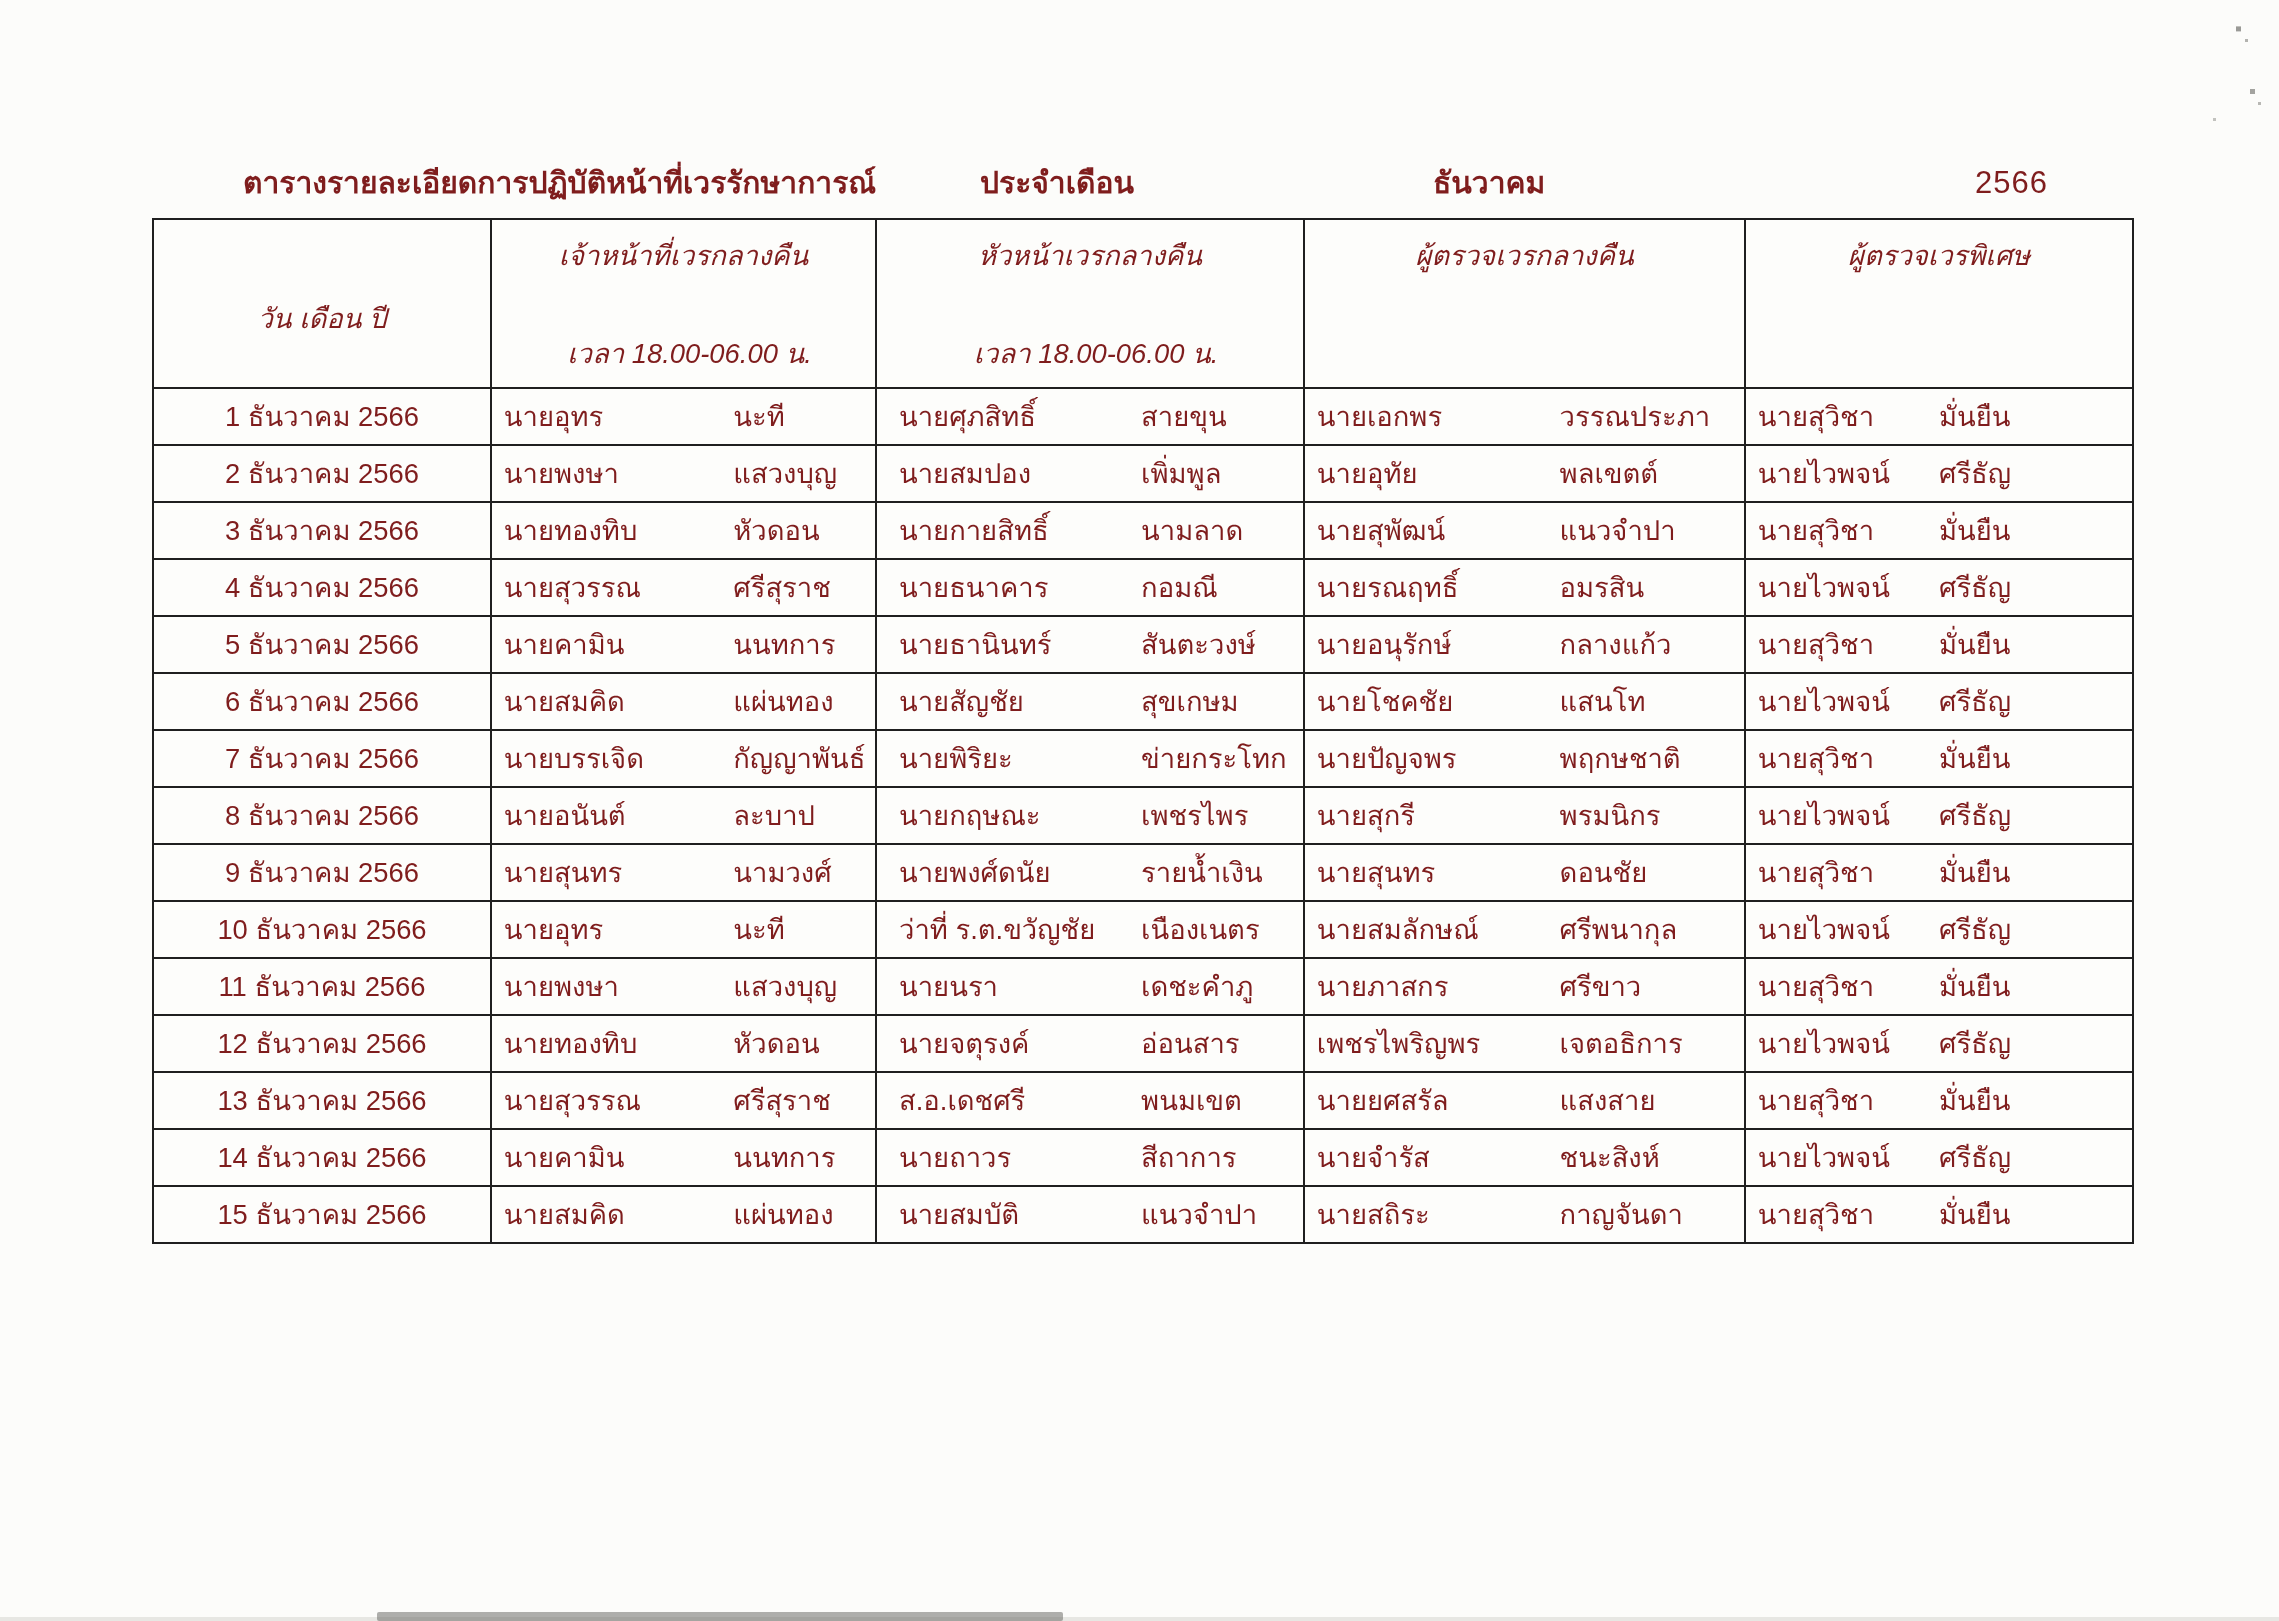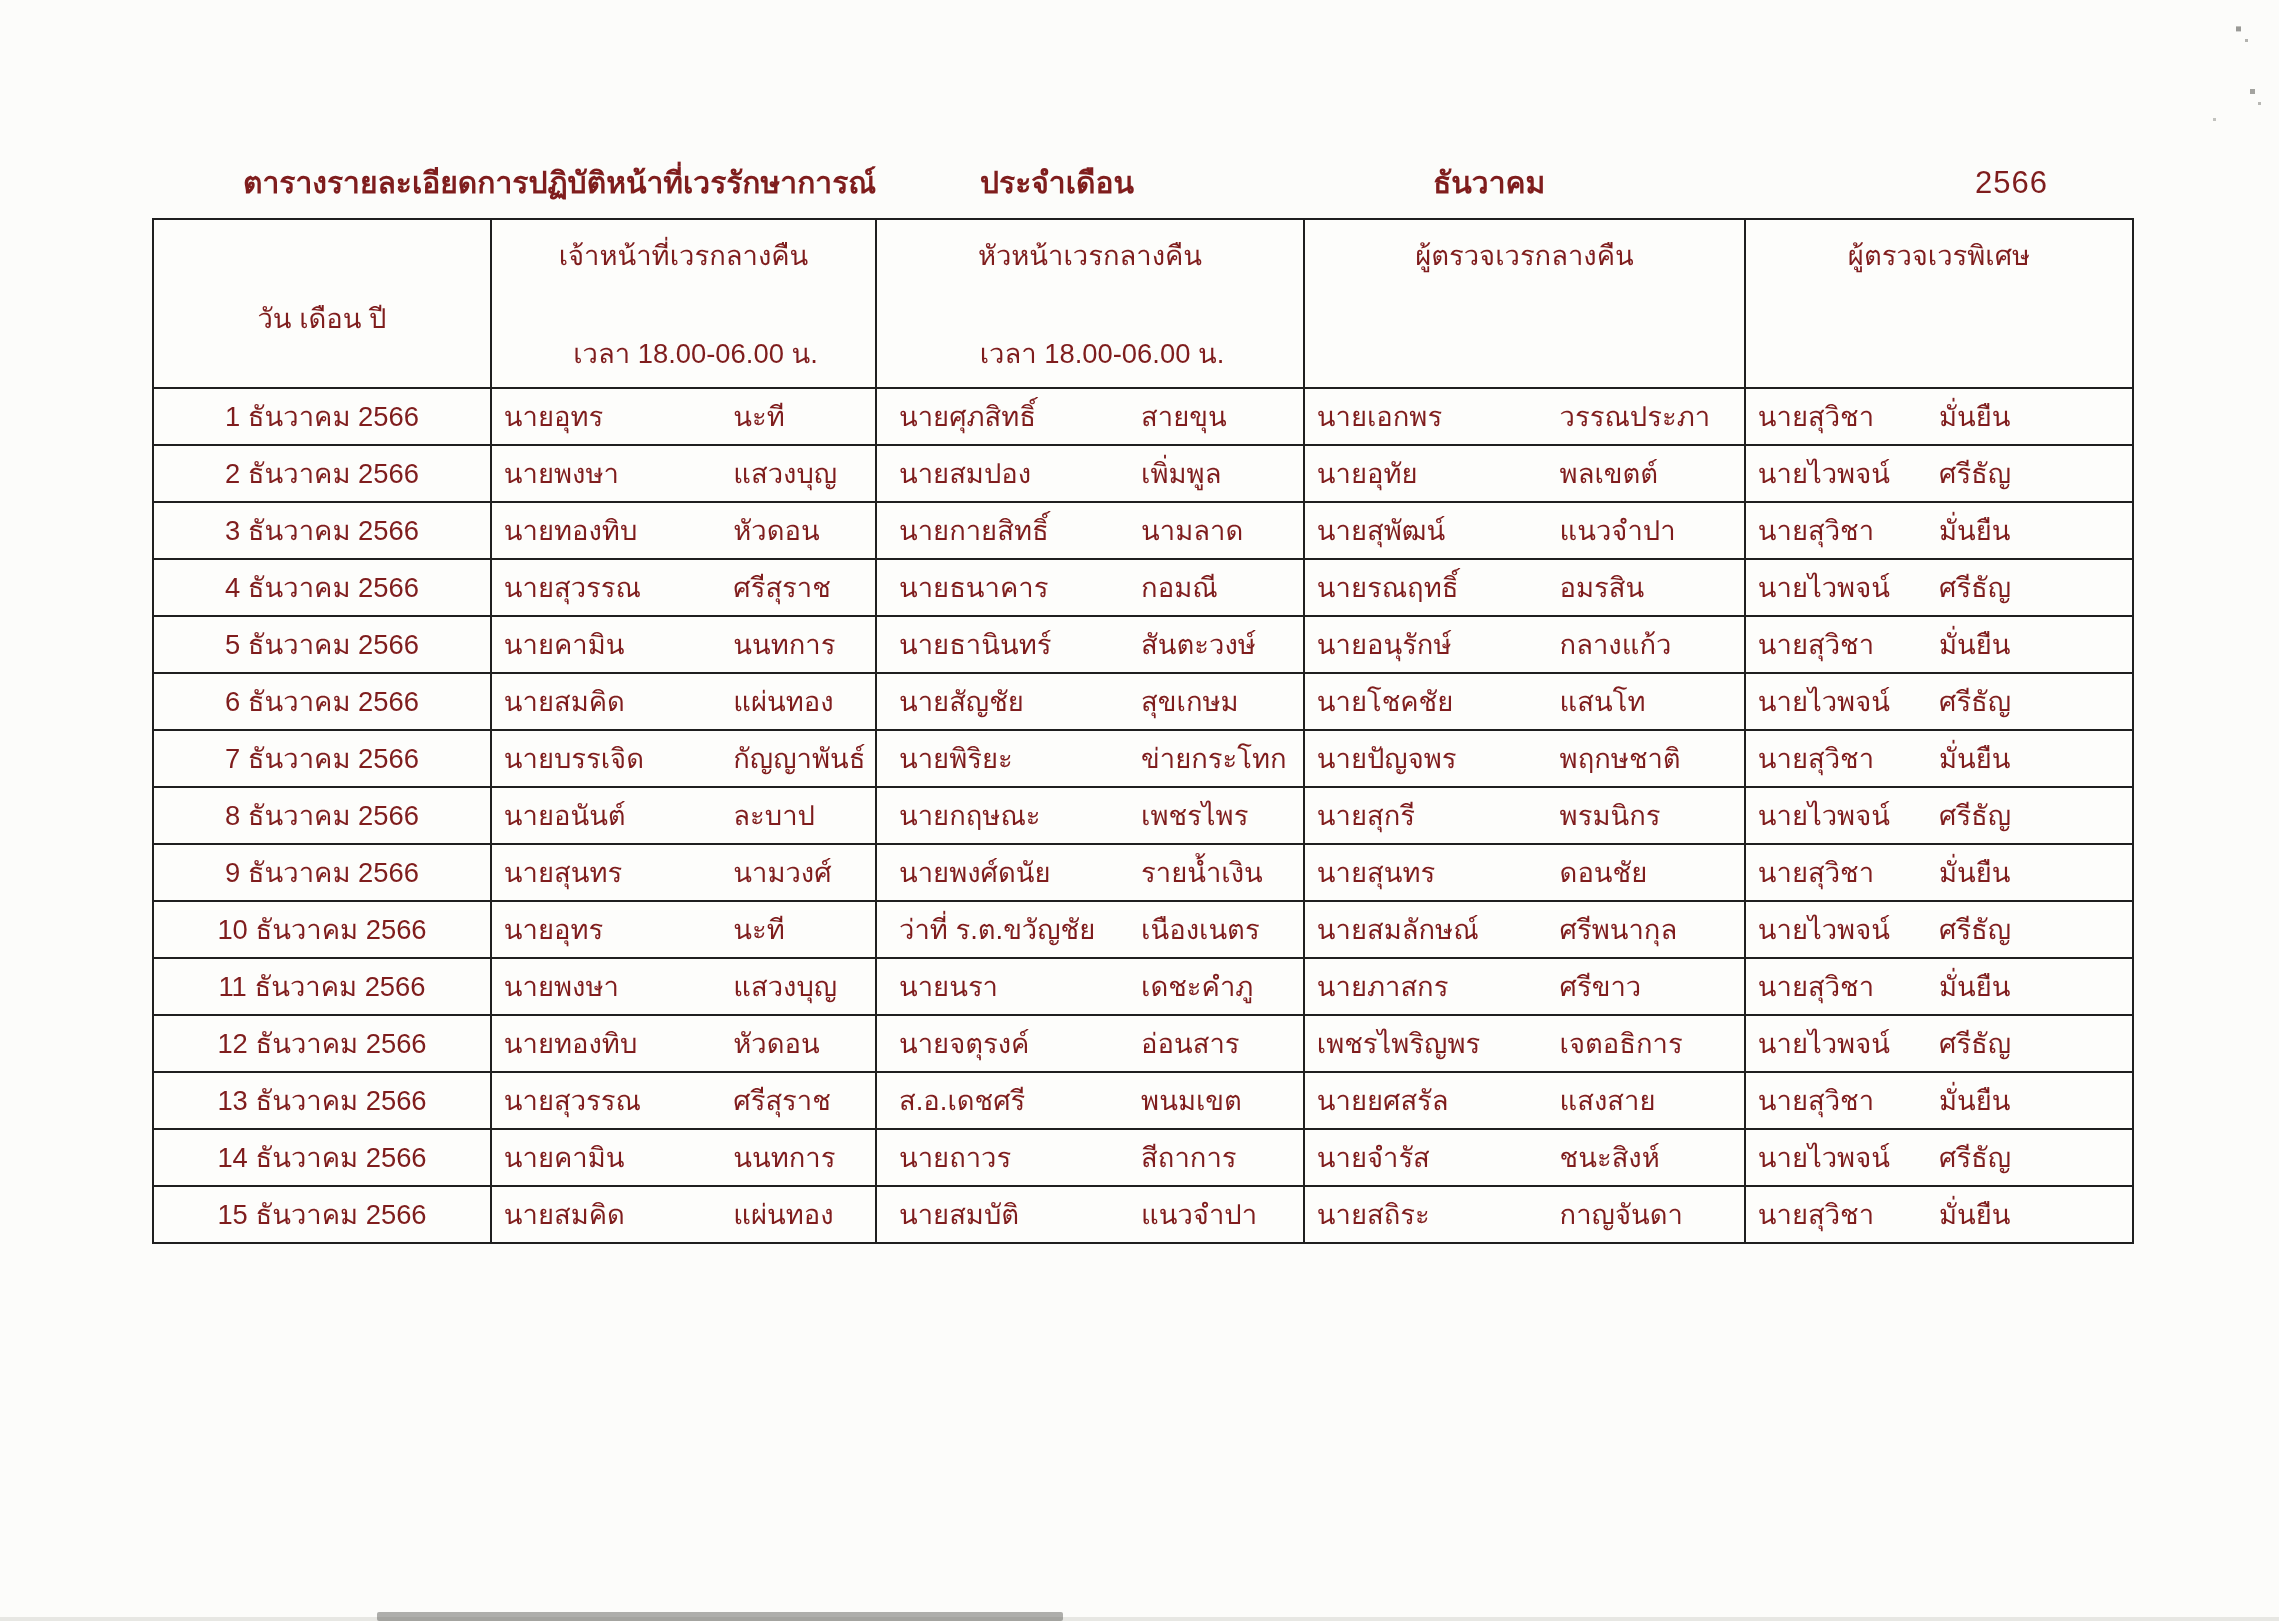--- a/index.html
+++ b/index.html
@@ -31,25 +31,25 @@
     table-layout: fixed;
     background: #fdfdfb;
   }
   table.duty th, table.duty td {
     border: 2px solid #1f1f1f;
     font-size: 27.4px;
     font-weight: 400;
     padding: 0;
     vertical-align: middle;
   }
-  table.duty thead th { height: 167px; position: relative; border-bottom: 2.9px solid #1f1f1f; }
+  table.duty thead th { height: 167px; position: relative; border-bottom: 2.9px solid #1f1f1f; font-style: italic; }
   table.duty tbody tr { height: 57px; }
 
   .h-top { position: absolute; top: 13.7px;  left: 0; width: 100%; text-align: center; white-space: nowrap; }
-  .h-bot { position: absolute; bottom: 11.8px; left: 12px; width: 100%; text-align: center; white-space: nowrap; }
+  .h-bot { position: absolute; bottom: 11.8px; left: 6px; width: 100%; text-align: center; white-space: nowrap; }
   .h-mid { position: absolute; top: 46%; left: 0; width: 100%; text-align: center; white-space: nowrap; }
 
   td.c-date { text-align: center; padding-left: 44px; white-space: nowrap; }
 
   .pair { display: flex; align-items: center; width: 100%; justify-content: flex-end; }
   .pair span { white-space: nowrap; overflow: hidden; }
   .pair .fn { padding-left: 11.8px; box-sizing: border-box; }
   td.c-officer   .fn { flex: 0 0 63%; }
   td.c-head      .fn { flex: 0 0 62%; padding-left: 22px; }
   td.c-inspector .fn { flex: 0 0 58%; }

